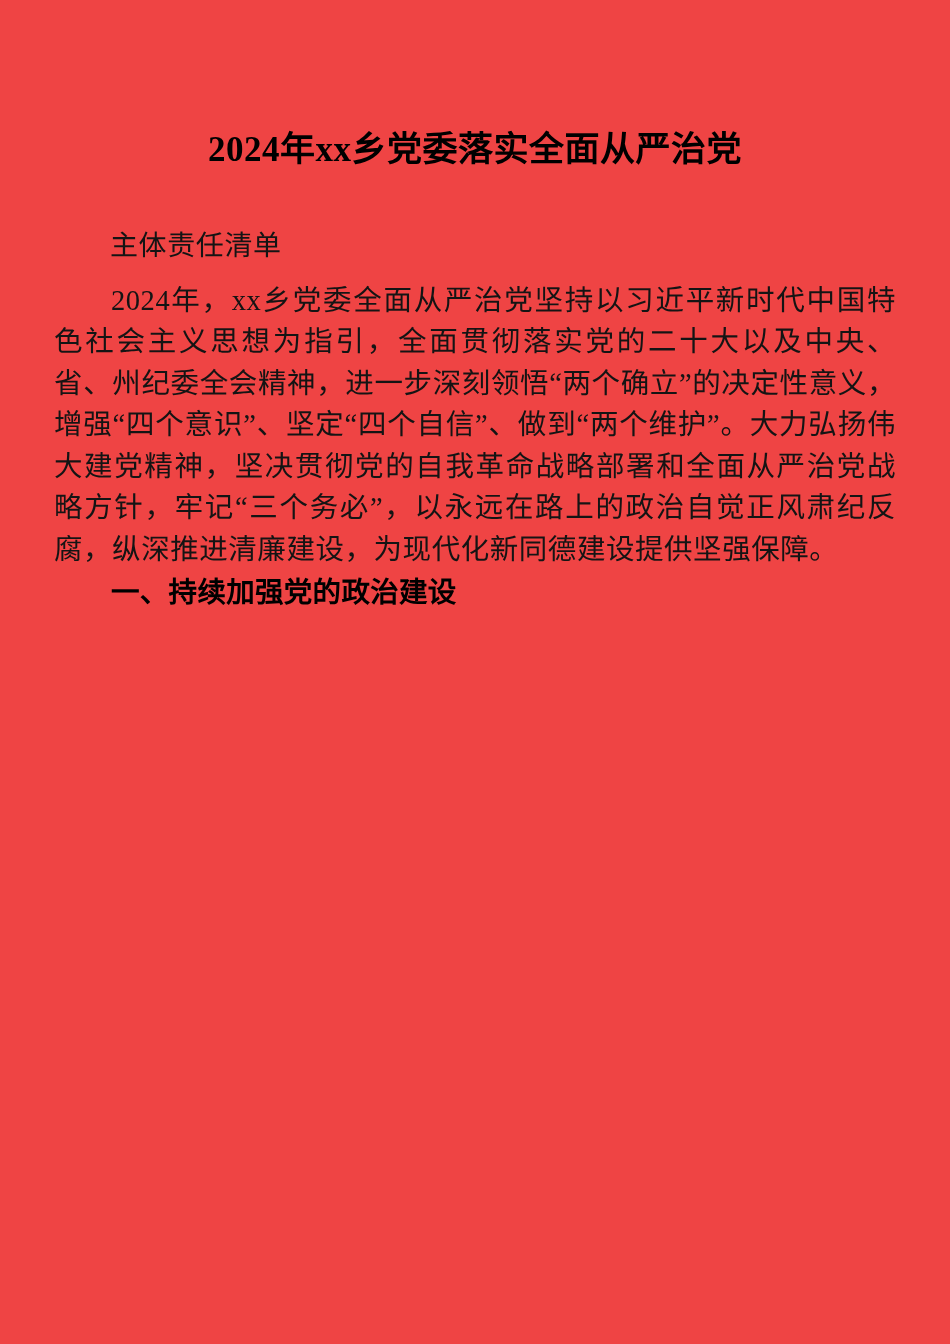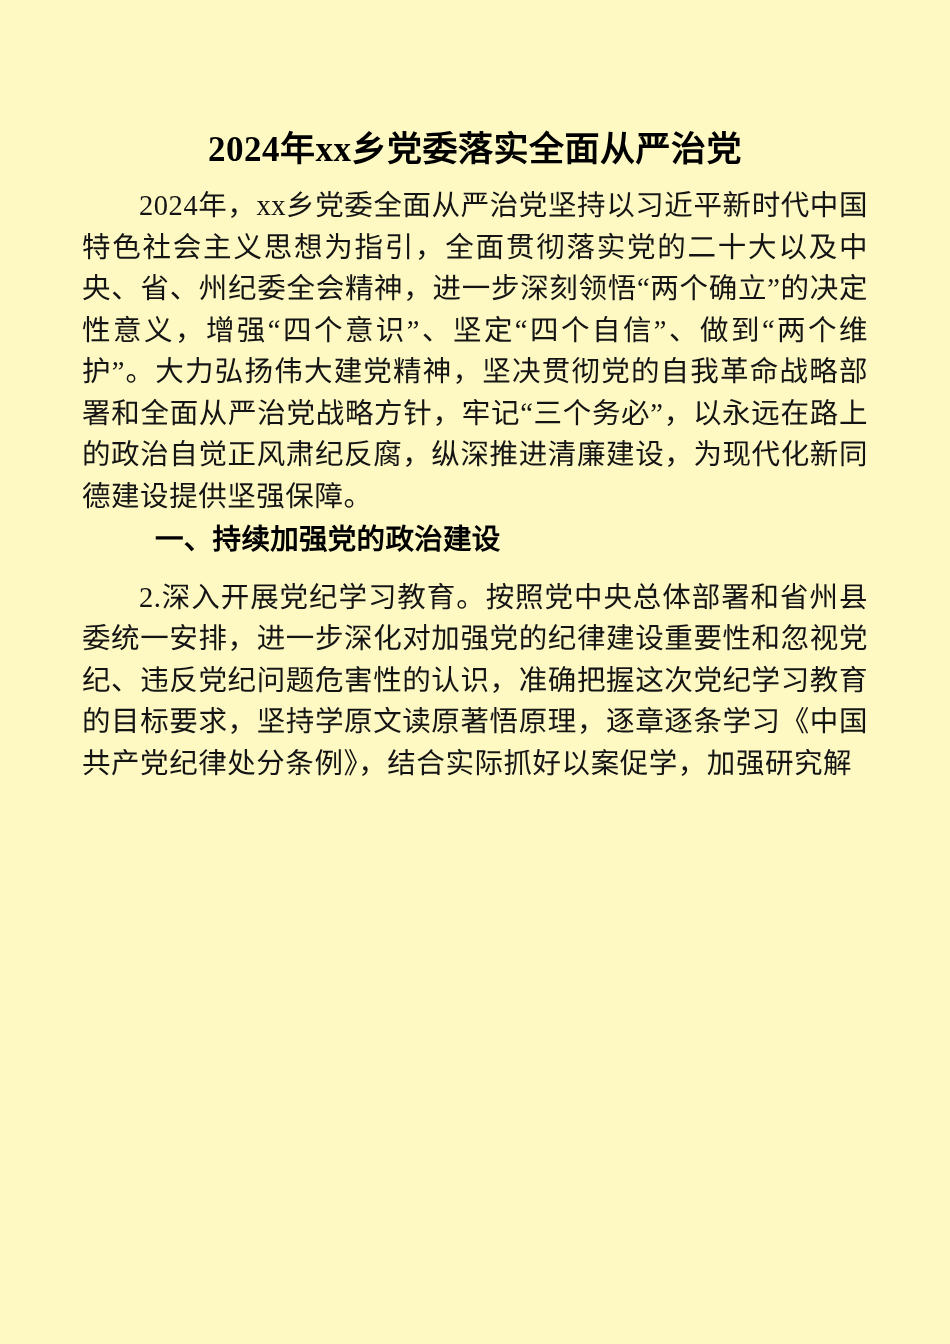--- a/index.html
+++ b/index.html
@@ -7,23 +7,23 @@
     margin: 0;
     padding: 0;
     background: #ffffff;
   }
 
   .page {
     position: relative;
     width: 950px;
     height: 1344px;
     margin: 0 auto;
-    background: #fef9c3;
+    background: #ef4444;
     box-sizing: border-box;
-    padding: 0 82px;
+    padding: 0 54px;
     overflow: hidden;
     font-family: "Liberation Serif", "DejaVu Serif", serif;
     color: #0d0d0d;
     -webkit-font-smoothing: antialiased;
   }
 
   
   .doc-title {
     margin: 0;
     padding: 0;
@@ -59,21 +59,21 @@
     letter-spacing: 0.55px;
     color: #141414;
   }
 
   .body-para.first-para {
     margin-top: 13px;
   }
 
   
   .section-heading {
-    margin: 16px;
+    margin: 0;
     font-family: "Liberation Sans", "DejaVu Sans", sans-serif;
     font-weight: bold;
     font-size: 28.5px;
     line-height: 41.5px;
     text-indent: 57px;
     letter-spacing: 0.3px;
     color: #000000;
     margin-top: 2px;
   }
 
@@ -82,21 +82,21 @@
     margin-bottom: 0;
   }
 </style>
 </head>
 <body>
 
 <div class="page">
 
   <h1 class="doc-title">2024年xx乡党委落实全面从严治党</h1>
 
+  <p class="subtitle">主体责任清单</p>
 
   <p class="body-para first-para">2024年，xx乡党委全面从严治党坚持以习近平新时代中国特色社会主义思想为指引，全面贯彻落实党的二十大以及中央、省、州纪委全会精神，进一步深刻领悟“两个确立”的决定性意义，增强“四个意识”、坚定“四个自信”、做到“两个维护”。大力弘扬伟大建党精神，坚决贯彻党的自我革命战略部署和全面从严治党战略方针，牢记“三个务必”，以永远在路上的政治自觉正风肃纪反腐，纵深推进清廉建设，为现代化新同德建设提供坚强保障。</p>
 
   <p class="section-heading">一、持续加强党的政治建设</p>
 
 
-  <p class="body-para clipped">2.深入开展党纪学习教育。按照党中央总体部署和省州县委统一安排，进一步深化对加强党的纪律建设重要性和忽视党纪、违反党纪问题危害性的认识，准确把握这次党纪学习教育的目标要求，坚持学原文读原著悟原理，逐章逐条学习《中国共产党纪律处分条例》，结合实际抓好以案促学，加强研究解</p>
 
 </div>
 
 </body></html>

